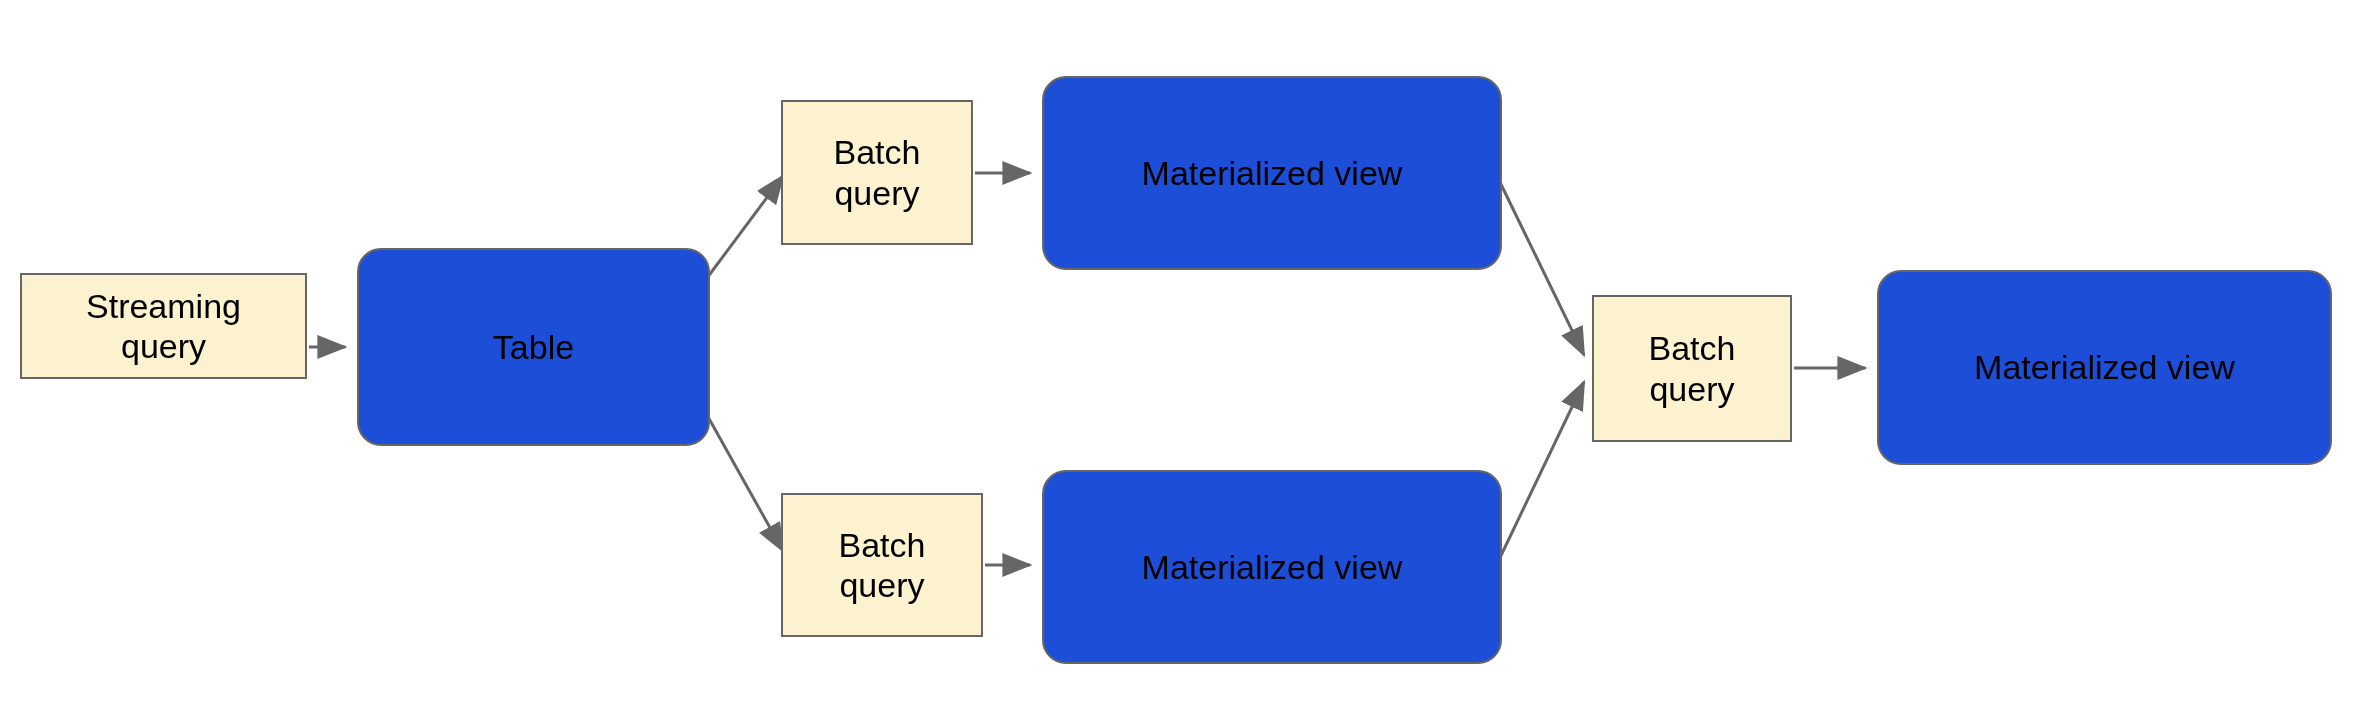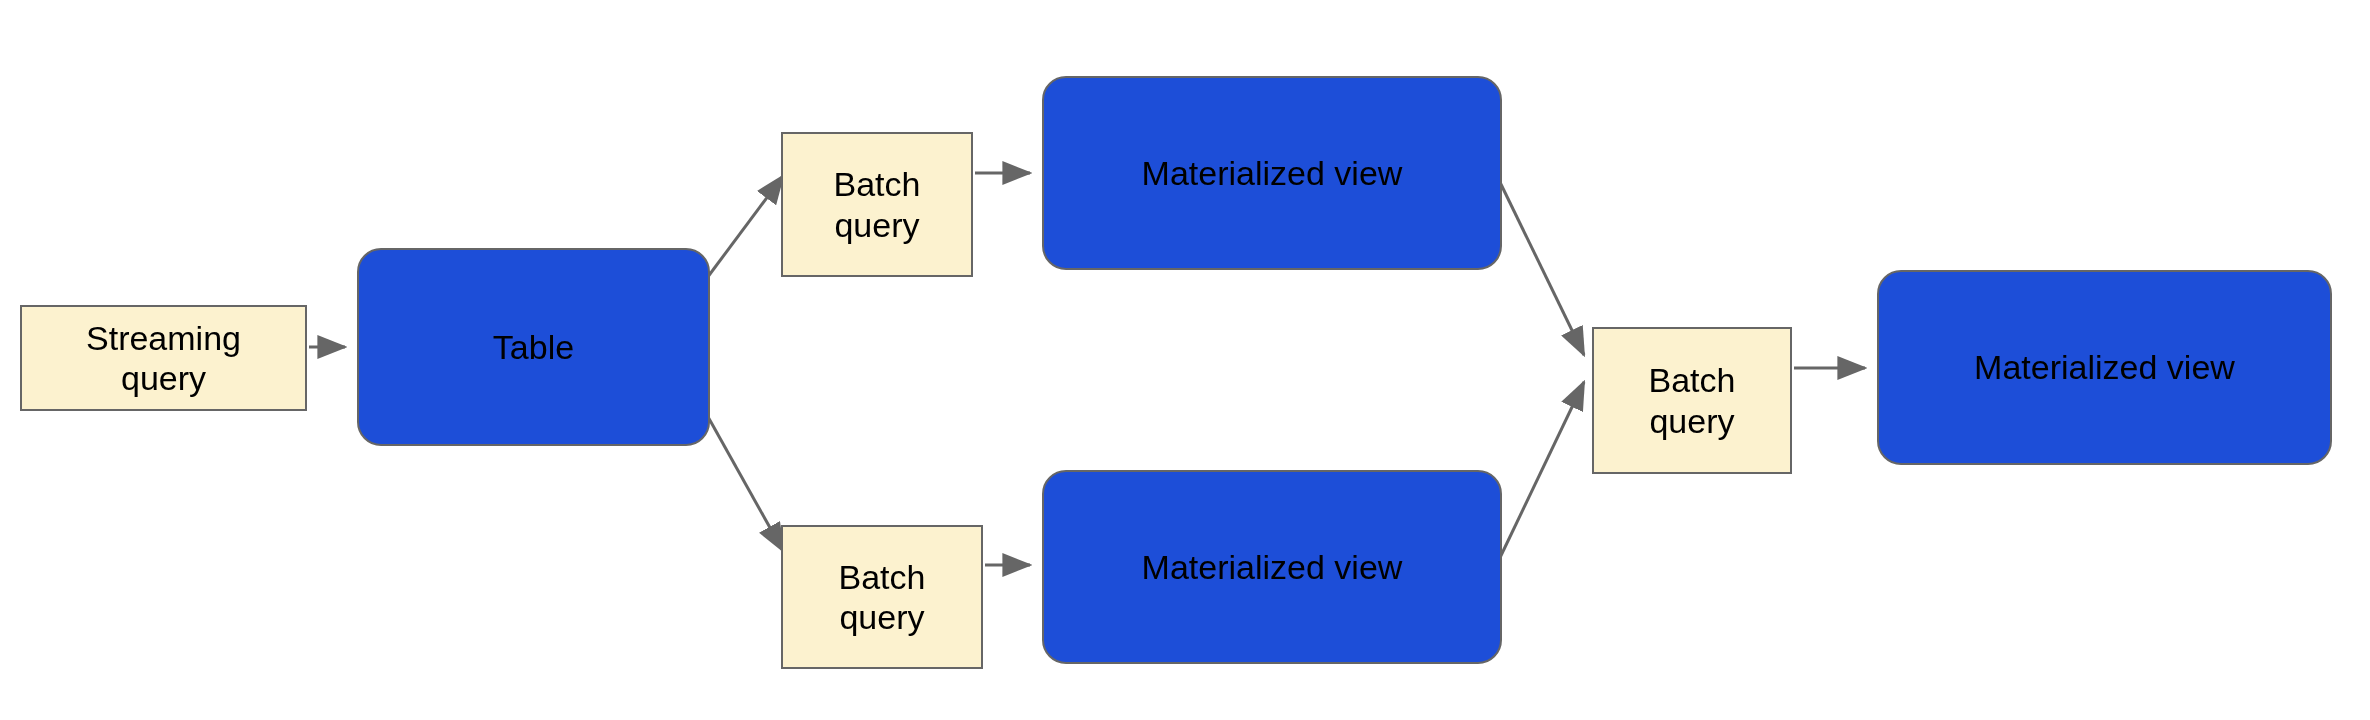--- a/index.html
+++ b/index.html
@@ -38,21 +38,20 @@
     font-family: "Liberation Sans", sans-serif;
     font-size: 34px;
     line-height: 1.18;
     letter-spacing: 0px;
     z-index: 2;
   }
   .node-process {
     background: #fcf2cf;
     border: 2px solid #666666;
     border-radius: 0px;
-    margin-top: 32px;
   }
   .node-store {
     background: #1d4ed8;
     border: 2px solid #666666;
     border-radius: 24px;
   }
   .node-label {
     white-space: pre-line;
     display: block;
     padding: 0 6px;

